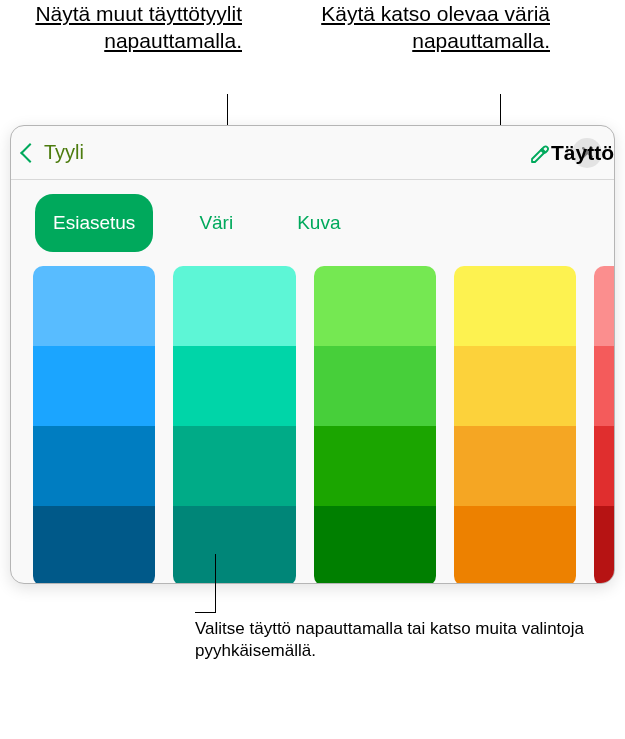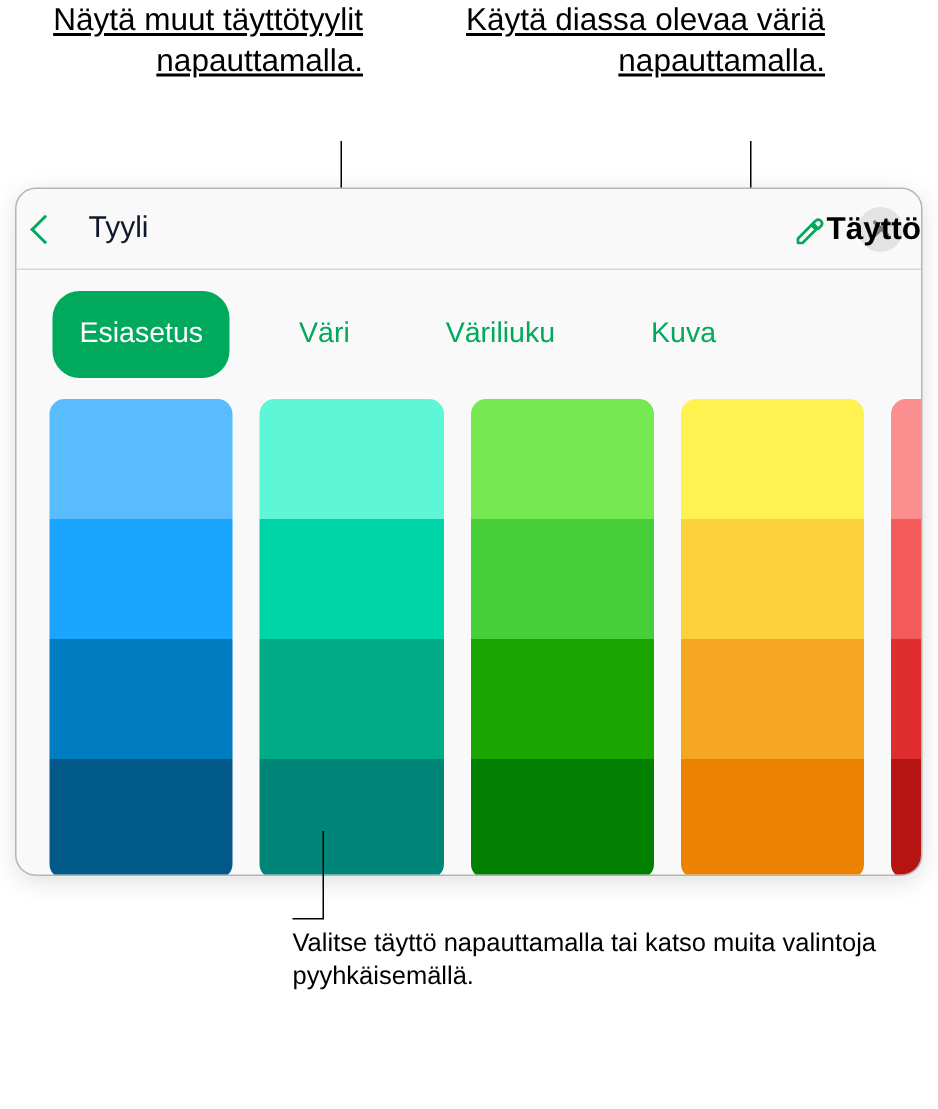--- a/index.html
+++ b/index.html
@@ -50,24 +50,24 @@
       display: flex;
       align-items: center;
       height: 54px;
       padding: 0 12px;
       border-bottom: 1px solid #d8d8d8;
       position: relative;
     }
     .back-btn {
       display: flex;
       align-items: center;
-      color: #0f172a;
+      color: #4d7c0f;
       font-size: 20px;
       cursor: pointer;
-      gap: 18px;
+      gap: 3px;
     }
     .chevron-left {
       width: 14px; height: 14px;
       border-left: 2.5px solid #00a95c;
       border-bottom: 2.5px solid #00a95c;
       transform: rotate(45deg);
       margin-right: 4px;
     }
     .title {
       position: absolute;
@@ -147,21 +147,21 @@
     .bracket {
       position: absolute;
       border: 1px solid #000;
       border-bottom: none;
     }
   </style>
 </head>
 <body>
 
 <div class="callout callout-left">Näytä muut täyttötyylit napauttamalla.</div>
-<div class="callout callout-right">Käytä diassa olevaa väriä napauttamalla.</div>
+<div class="callout callout-right">Käytä katso olevaa väriä napauttamalla.</div>
 
 <div class="line" style="left:227px; top:94px; width:1px; height:100px;"></div>
 
 <div class="bracket" style="left:57px; top:194px; width:465px; height:6px;"></div>
 <div class="line" style="left:57px;  top:200px; width:1px; height:20px;"></div>
 <div class="line" style="left:521px; top:200px; width:1px; height:20px;"></div>
 
 <div class="line" style="left:500px; top:94px; width:1px; height:48px;"></div>
 
 <div class="panel">
@@ -183,21 +183,20 @@
         <svg viewBox="0 0 12 12" stroke="#7c7c7c" stroke-width="2.2" stroke-linecap="round">
           <path d="M2 2 L10 10 M10 2 L2 10"></path>
         </svg>
       </div>
     </div>
   </div>
 
   <div class="tabbar">
     <div class="tab active">Esiasetus</div>
     <div class="tab">Väri</div>
-    <div class="tab">Väriliuku</div>
     <div class="tab">Kuva</div>
   </div>
 
   <div class="swatches" id="swatch-grid">
       <div class="col">
         <div class="sw" style="background: rgb(88, 188, 255);"></div>
         <div class="sw" style="background: rgb(27, 165, 255);"></div>
         <div class="sw" style="background: rgb(0, 125, 193);"></div>
         <div class="sw" style="background: rgb(0, 89, 137);"></div>
       </div>

